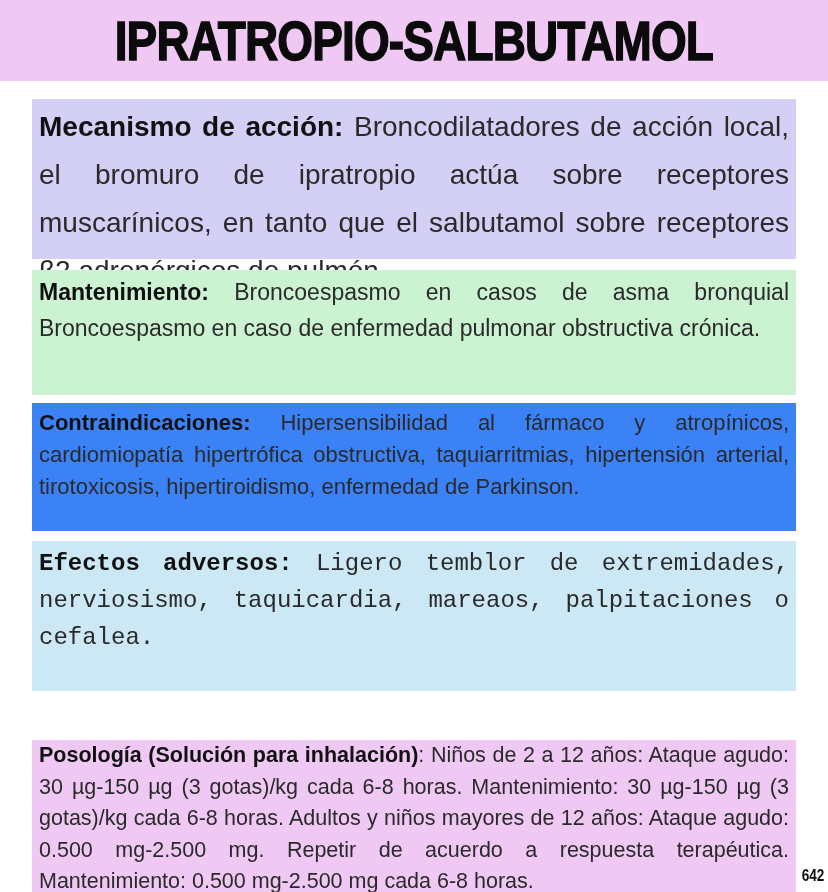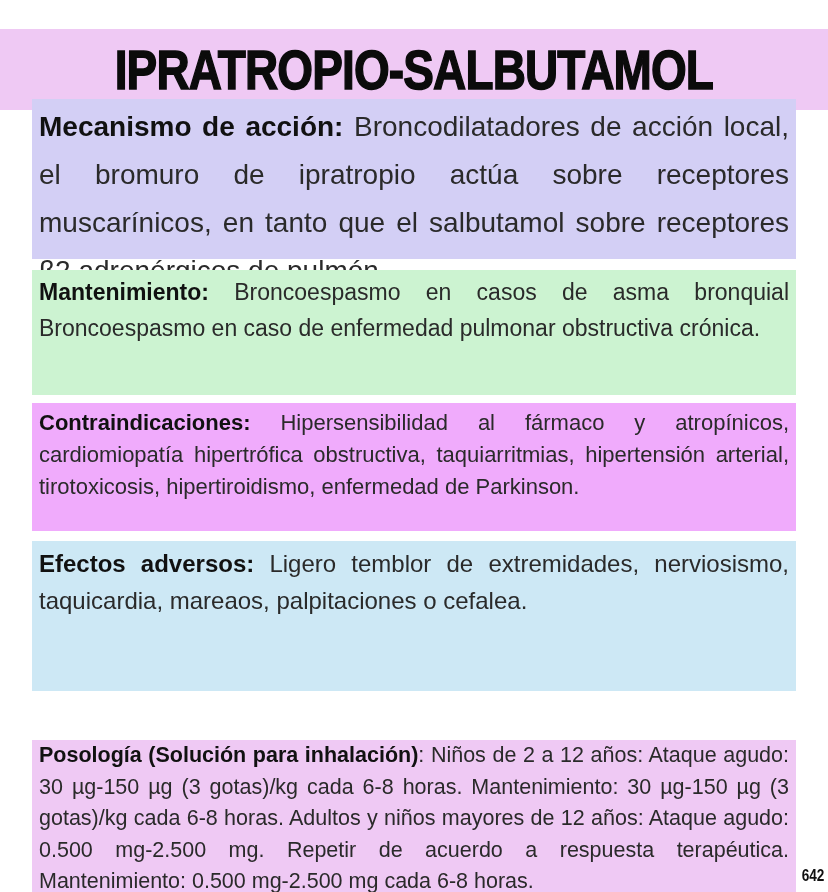--- a/index.html
+++ b/index.html
@@ -2,36 +2,36 @@
 <html><head>
   <meta charset="utf-8">
   <style>
     html, body { margin: 0; padding: 0; }
     body {
       width: 828px; height: 892px; background: #ffffff; position: relative; overflow: hidden;
       font-family: "Liberation Sans", sans-serif; color: #2a2a2a;
     }
     .title-bar {
       position: absolute; left: 0; top: 0; width: 828px; height: 81px;
-      background: #efc9f4; display: flex; align-items: center; justify-content: center; margin-top: 29px;
+      background: #efc9f4; display: flex; align-items: center; justify-content: center;
     }
     .title {
       font-family: "Liberation Sans", sans-serif; font-weight: 700; font-size: 56px;
       color: #0b0b0b; letter-spacing: -1px; transform: scaleX(0.82); transform-origin: center;
       -webkit-text-stroke: 1.5px #0b0b0b; line-height: 1;
     }
     .box {
       position: absolute; left: 32px; width: 764px; box-sizing: border-box;
       padding: 4px 7px 0 7px; text-align: justify; font-size: 28px; line-height: 48px;
     }
     .box .lbl { font-weight: 700; color: #111; }
     .mecanismo { top: 99px; height: 160px; background: #d3cff5; }
     .indicaciones { top: 270px; height: 125px; background: #ccf3d1; font-size: 23px; line-height: 36px; }
-    .contra { top: 403px; height: 128px; background: #f0abfc; font-size: 22px; line-height: 32px; }
-    .efectos { top: 541px; height: 150px; background: #cde8f5; font-size: 24px; line-height: 37px; }
+    .contra { top: 403px; height: 128px; background: #3b82f6; font-size: 22px; line-height: 32px; }
+    .efectos { top: 541px; height: 150px; background: #cde8f5; font-size: 24px; line-height: 37px; font-family: Liberation Mono, monospace; }
     .posologia { top: 740px; height: 175px; background: #efc9f4; font-size: 21.5px; line-height: 31.5px; padding-top: 0; }
     .page-num {
       position: absolute; right: 4px; bottom: 6px; font-weight: 700; font-size: 17px; color: #111;
       transform: scaleX(0.8); transform-origin: right;
     }
   </style>
 </head>
 <body>
 
 <div class="title-bar">

